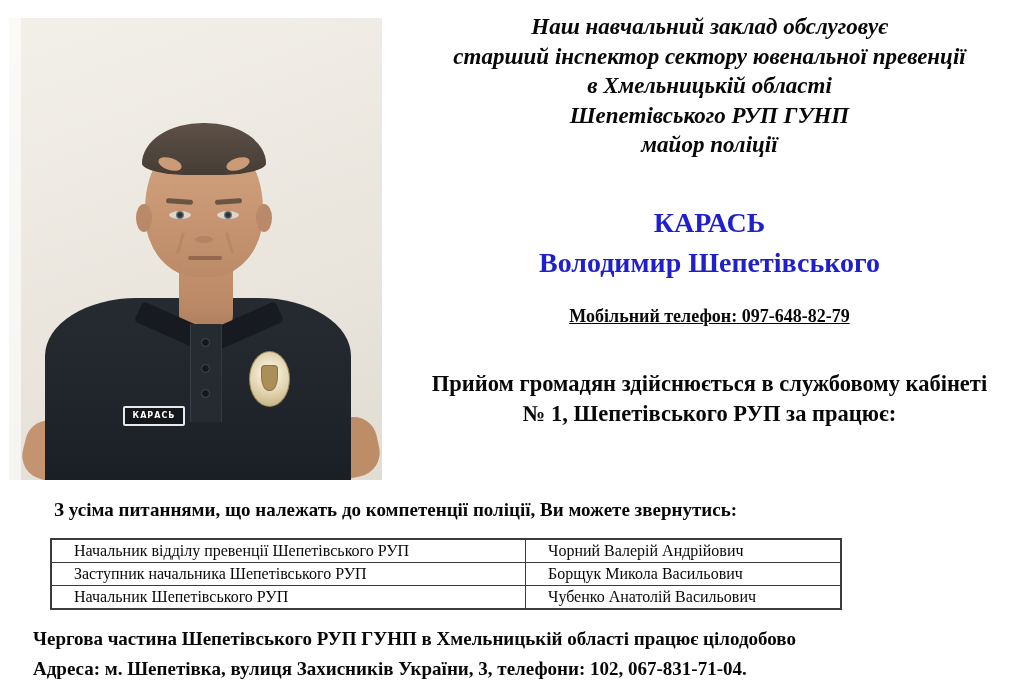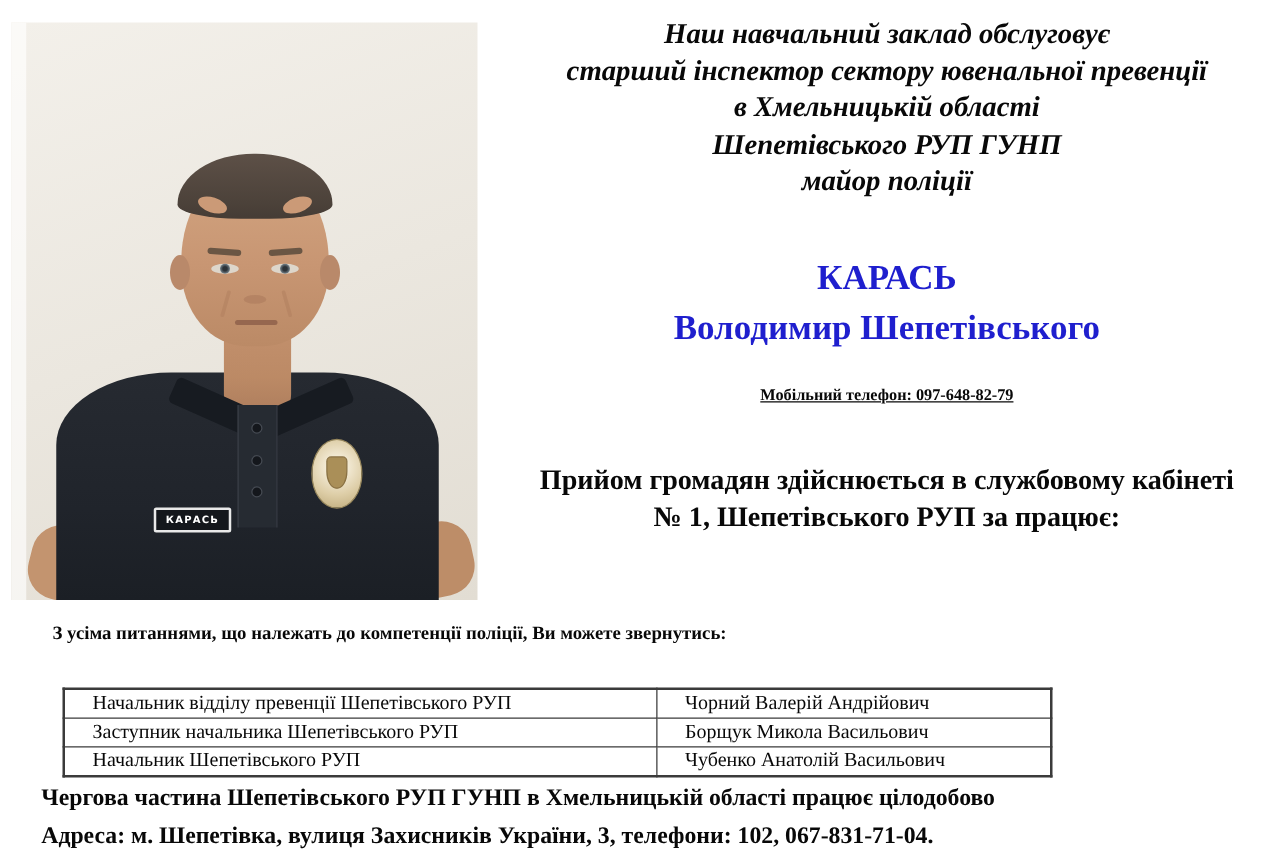--- a/index.html
+++ b/index.html
@@ -72,27 +72,27 @@
   .eye::after{content:"";position:absolute;left:7px;top:0px;width:8px;height:8px;border-radius:50%;
     background:radial-gradient(circle,#2c3238 30%,#74828b 70%);}
   .nose{position:absolute;left:186px;top:218px;width:18px;height:7px;background:#ad7d5d;border-radius:50%;opacity:.65;}
   .mouth{position:absolute;left:179px;top:238px;width:34px;height:4px;background:#96674f;border-radius:3px;}
   .crease{position:absolute;width:3px;height:22px;background:#b07f5f;border-radius:3px;opacity:.55;top:214px;}
   .crease.left{left:170px;transform:rotate(16deg);} .crease.right{left:219px;transform:rotate(-16deg);}
   
   .rc{position:absolute;left:395px;width:629px;text-align:center;}
   .header-block{top:12px;font-size:23px;font-weight:bold;line-height:29.5px;font-style:italic;}
   .name-block{top:203px;font-size:28px;font-weight:bold;line-height:40px;color:#1F1FCE;}
-  .phone-line{top:306px;font-size:13px;font-weight:bold;line-height:20px;text-decoration:underline;}
+  .phone-line{top:306px;font-size:18px;font-weight:bold;line-height:20px;text-decoration:underline;}
   .reception-block{top:369px;font-size:22.5px;font-weight:bold;line-height:30px;}
   
-  .intro-line{position:absolute;left:42px;top:499px;font-size:15px;font-weight:bold;}
+  .intro-line{position:absolute;left:54px;top:499px;font-size:19px;font-weight:bold;}
   table.contacts{
     position:absolute;left:50px;top:538px;width:792px;border-collapse:collapse;
-    font-size:16px;border:2px solid #3b3b3b;margin-top:12px;
+    font-size:16px;border:2px solid #3b3b3b;
   }
   table.contacts td{border:1px solid #3b3b3b;height:22px;padding:0 4px 0 22px;vertical-align:middle;}
   table.contacts td.pos{width:447px;}
   .footer-block{position:absolute;left:33px;top:624px;width:975px;font-size:19px;font-weight:bold;line-height:30px;}
 </style>
 </head>
 <body>
 
 <div class="page">
 

